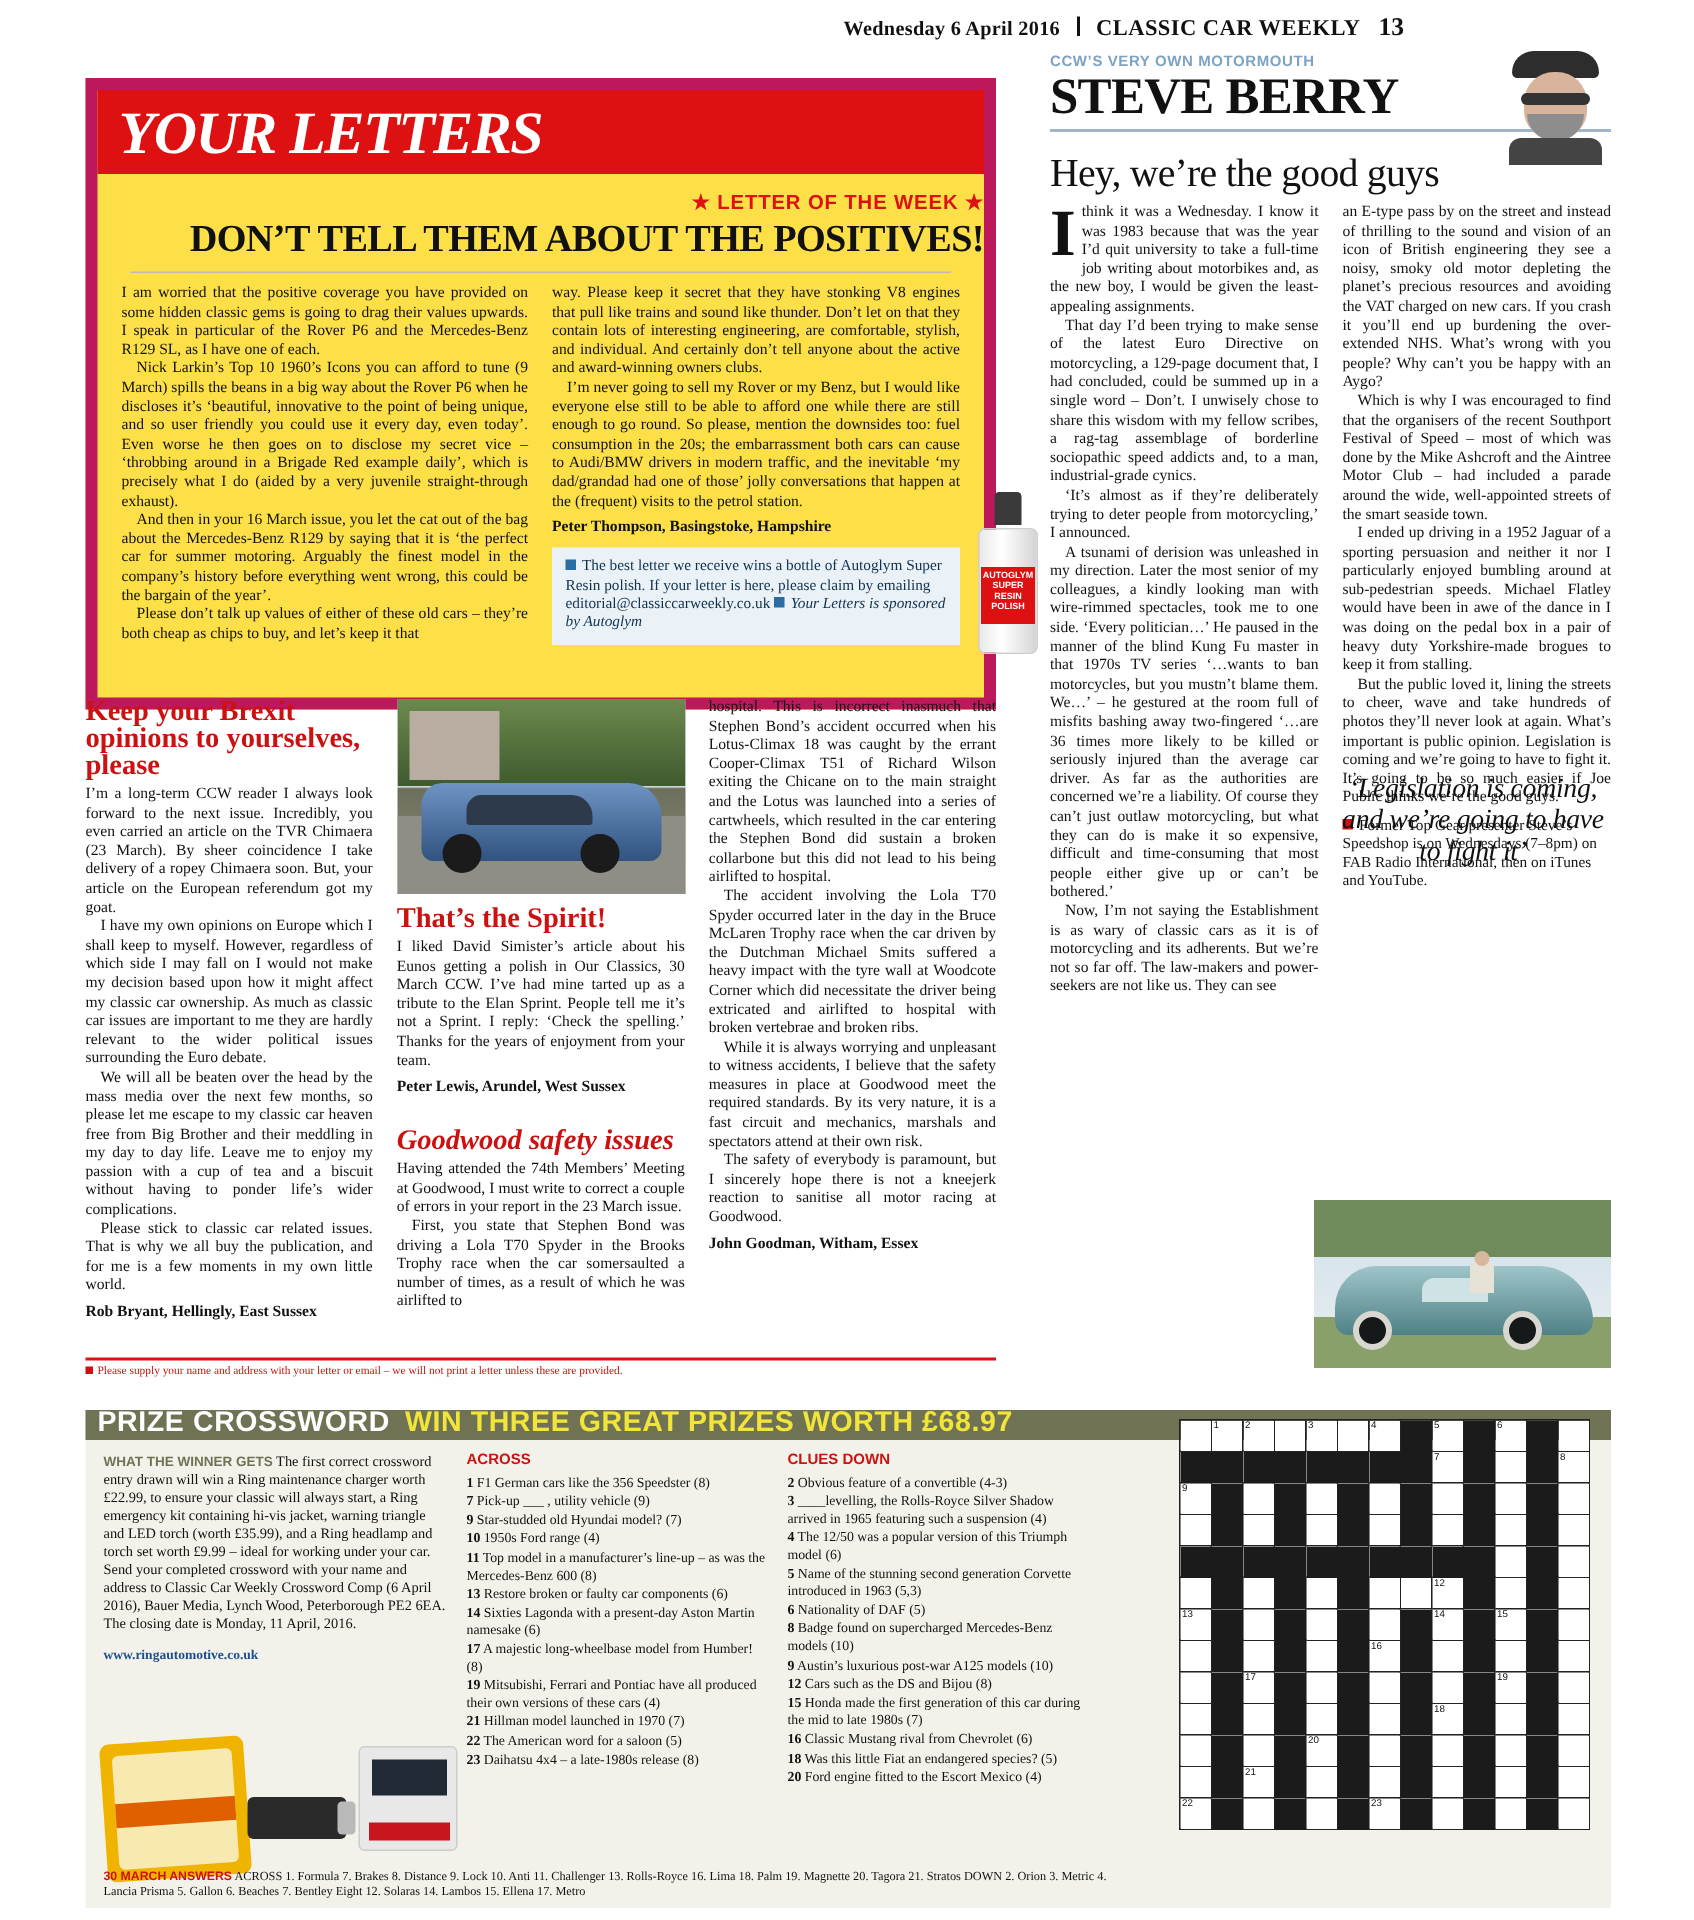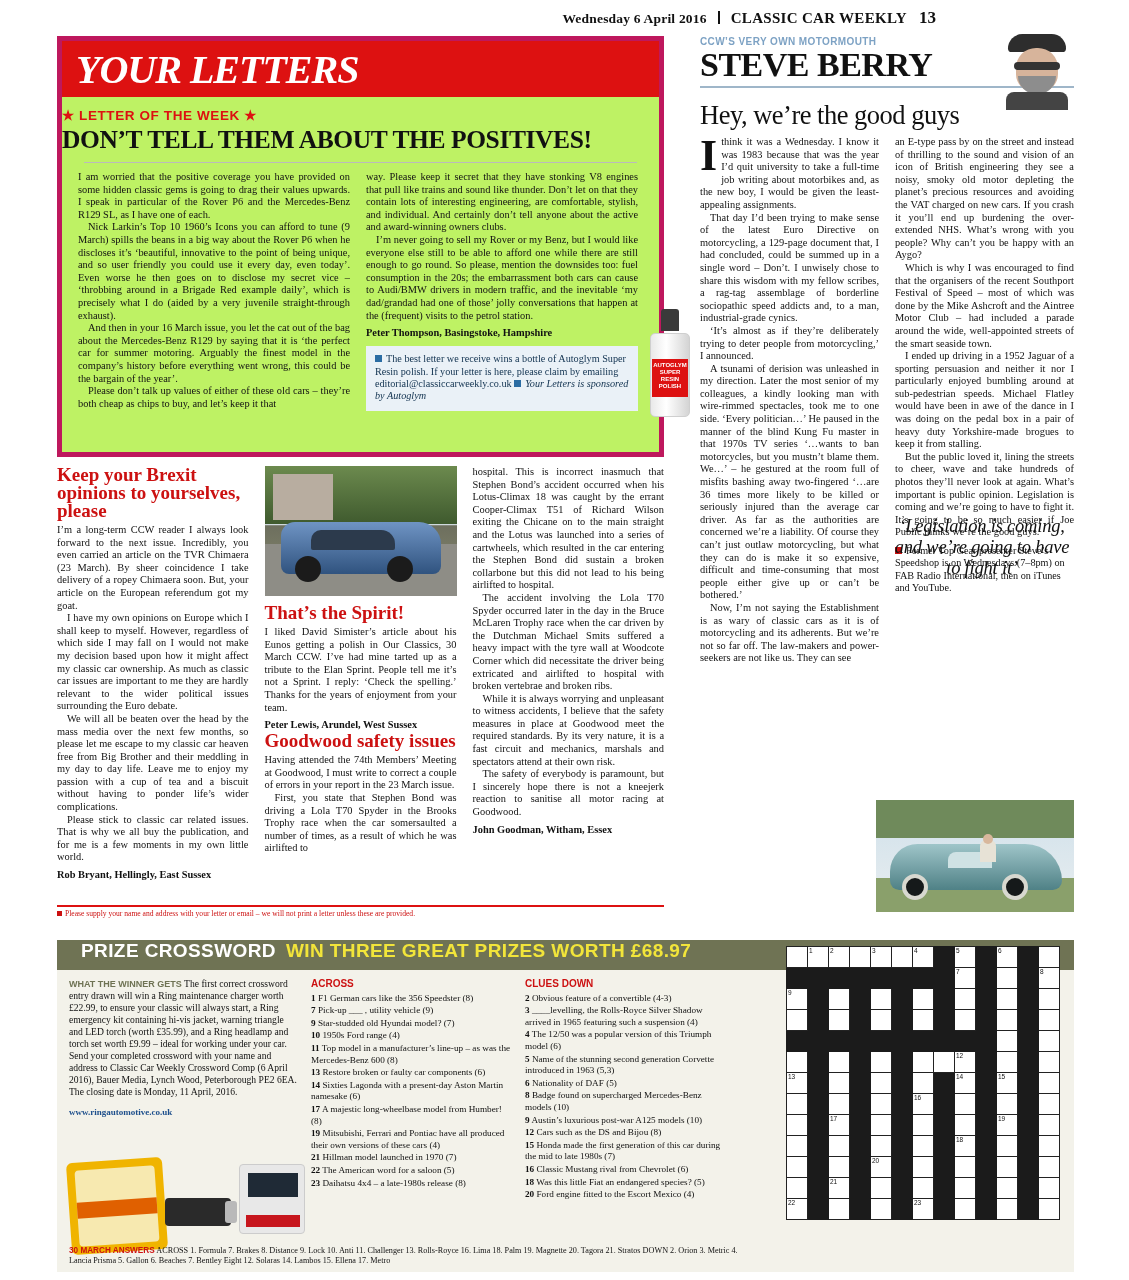--- a/index.html
+++ b/index.html
@@ -23,33 +23,33 @@
   .masthead .date {
     font-family: "Liberation Serif", serif; font-size: 13.5px; font-weight: bold;
     color: #111; letter-spacing: .2px;
   }
   .masthead .bar { display:inline-block; width:2px; height:13px; background:#111; margin:0 7px 0 7px; vertical-align:-1px;}
   .masthead .title { font-size: 15px; font-weight: bold; letter-spacing: .3px; }
   .masthead .pagenum { font-size: 17px; font-weight: bold; margin-left: 8px; }
 
   
   .letters-box {
-    position: absolute; left: 57px; top: 36px; width: 607px; height: 421px;
-    border: 5px solid #be185d; background: #bef264;
+    position: absolute; left: 57px; top: 52px; width: 607px; height: 421px;
+    border: 8px solid #be185d; background: #fde047;
   }
   .letters-head {
     background: #d11; height: 56px; width: 100%;
     display: flex; align-items: center; padding-left: 14px;
   }
   .letters-head h1 {
     margin: 0; color: #fff; font-family: "Liberation Serif", serif;
     font-size: 40px; font-weight: bold; font-style: italic; letter-spacing: -1px;
   }
   .lotw {
-    text-align: left; margin-top: 10px;
+    text-align: right; margin-top: 10px;
   }
   .lotw .kicker {
     color: #d11; font-family: "Liberation Sans", sans-serif; font-size: 13.5px;
     font-weight: bold; letter-spacing: .6px;
   }
   .lotw h2 {
     margin: 2px 0 0 0; font-size: 25.5px; font-weight: bold; letter-spacing: -.4px;
   }
   .lotw .rule { border-bottom: 1px solid #bbb; margin: 7px 22px 0 22px; }
 
@@ -172,21 +172,21 @@
   }
   .jag-photo .screen { position:absolute; bottom:44px; left:72px; width:44px;height:16px;background:#cfe2e4;border-radius:8px 8px 0 0;}
   .jag-photo .w1,.jag-photo .w2{position:absolute;bottom:12px;width:26px;height:26px;border-radius:50%;background:#15191a;border:4px solid #d8d8d0;}
   .jag-photo .w1{left:26px;} .jag-photo .w2{left:126px;}
   .jag-photo .man{position:absolute;bottom:50px;left:104px;width:16px;height:22px;background:#e7e2d6;border-radius:6px 6px 0 0;}
   .jag-photo .head{position:absolute;bottom:68px;left:107px;width:10px;height:10px;border-radius:50%;background:#d8b79c;}
 
   
   .crossband { position:absolute; left:0; top:940px; width:1129px; height:340px; }
   .cw-box { position:absolute; left:57px; top:0; width:1017px; height:332px; background:#f3f2ea; }
-  .cw-head { height: 30px; background: #6f7354; display:flex; align-items:flex-start; padding-left:24px; }
+  .cw-head { height: 20px; background: #6f7354; display:flex; align-items:flex-end; padding-left:8px; }
   .cw-head .t1 { color:#fff; font-family:"Liberation Sans",sans-serif; font-weight:bold; font-size:19px; letter-spacing:.4px;}
   .cw-head .t2 { color:#f2e53a; font-family:"Liberation Sans",sans-serif; font-weight:bold; font-size:19px; letter-spacing:.4px; margin-left:10px;}
 
   .cw-body { display:flex; padding: 8px 10px 0 12px; gap: 14px; }
   .cw-winner { width: 228px; font-size: 9.6px; line-height: 12px; }
   .cw-winner .lbl { color:#6f7354; font-family:"Liberation Sans",sans-serif; font-weight:bold; font-size:9px;}
   .cw-winner .url { color:#1d4f8c; font-weight:bold; font-size:9px; margin-top:8px;}
   .cw-clues { width: 200px; font-size: 9.2px; line-height: 11.6px; }
   .cw-clues .hd { color:#c11; font-family:"Liberation Sans",sans-serif; font-weight:bold; font-size:10px; margin-bottom:3px;}
   .cw-clues .clue { margin-bottom: 1px; }
@@ -291,21 +291,21 @@
           <div class="glass"></div>
           <div class="w1"></div>
           <div class="w2"></div>
         </div>
         <h3 class="ll-head" style="margin-top:8px;">That’s the Spirit!</h3>
         <div class="bodytext">
           <p>I liked David Simister’s article about his Eunos getting a polish in Our Classics, 30 March CCW. I’ve had mine tarted up as a tribute to the Elan Sprint. People tell me it’s not a Sprint. I reply: ‘Check the spelling.’ Thanks for the years of enjoyment from your team.</p>
         </div>
         <div class="sig">Peter Lewis, Arundel, West Sussex</div>
 
-        <h3 class="ll-head" style="margin-top:2px;">Goodwood safety issues</h3>
+        <h3 class="ll-head" style="margin-top:22px;font-style:italic;">Goodwood safety issues</h3>
         <div class="bodytext">
           <p>Having attended the 74th Members’ Meeting at Goodwood, I must write to correct a couple of errors in your report in the 23 March issue.</p>
           <p>First, you state that Stephen Bond was driving a Lola T70 Spyder in the Brooks Trophy race when the car somersaulted a number of times, as a result of which he was airlifted to</p>
         </div>
       </div>
 
       <div class="ll-col">
         <div class="bodytext">
           <p>hospital. This is incorrect inasmuch that Stephen Bond’s accident occurred when his Lotus-Climax 18 was caught by the errant Cooper-Climax T51 of Richard Wilson exiting the Chicane on to the main straight and the Lotus was launched into a series of cartwheels, which resulted in the car entering the Stephen Bond did sustain a broken collarbone but this did not lead to his being airlifted to hospital.</p>
           <p>The accident involving the Lola T70 Spyder occurred later in the day in the Bruce McLaren Trophy race when the car driven by the Dutchman Michael Smits suffered a heavy impact with the tyre wall at Woodcote Corner which did necessitate the driver being extricated and airlifted to hospital with broken vertebrae and broken ribs.</p>

